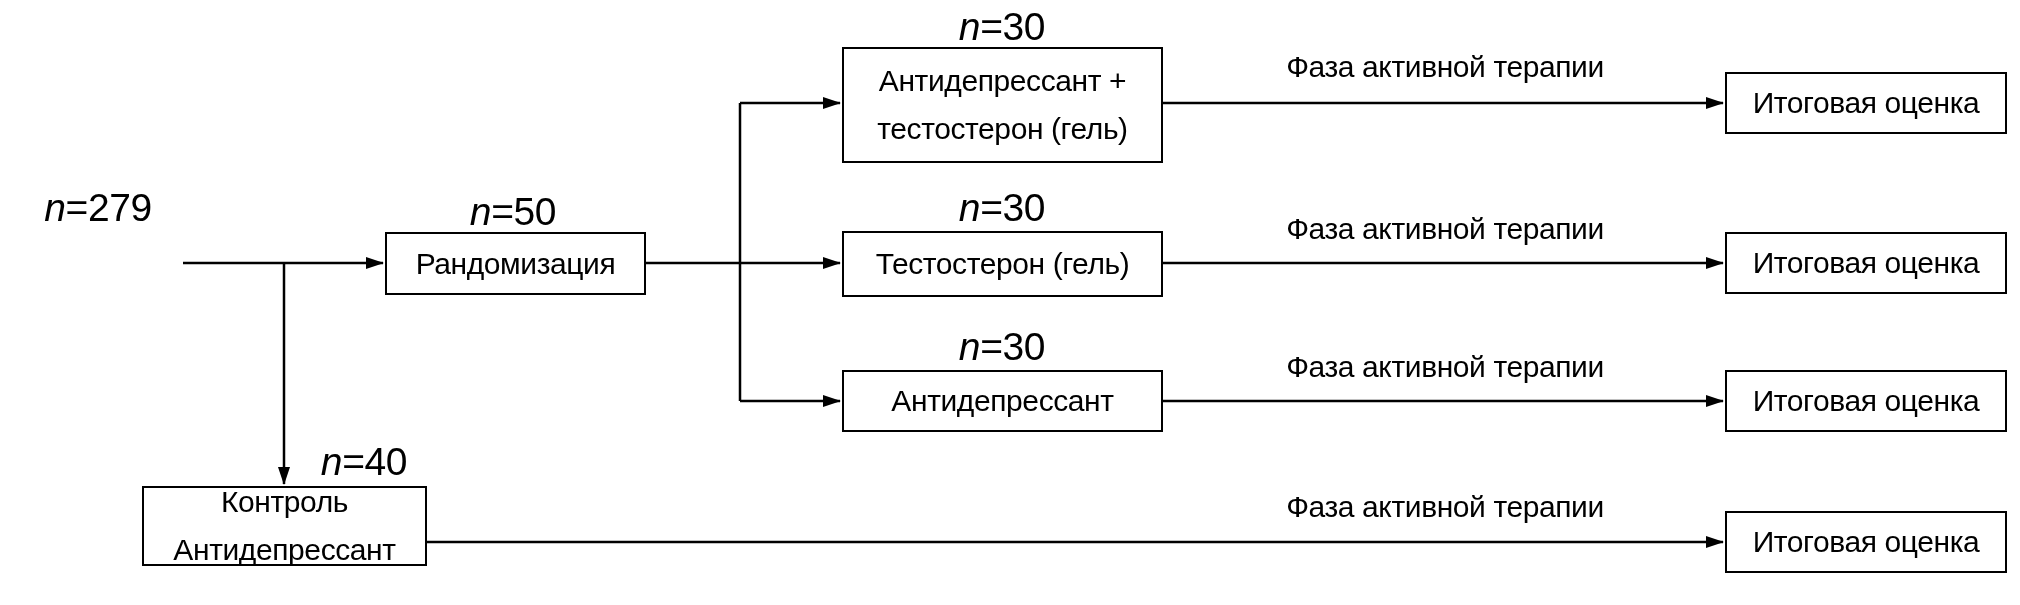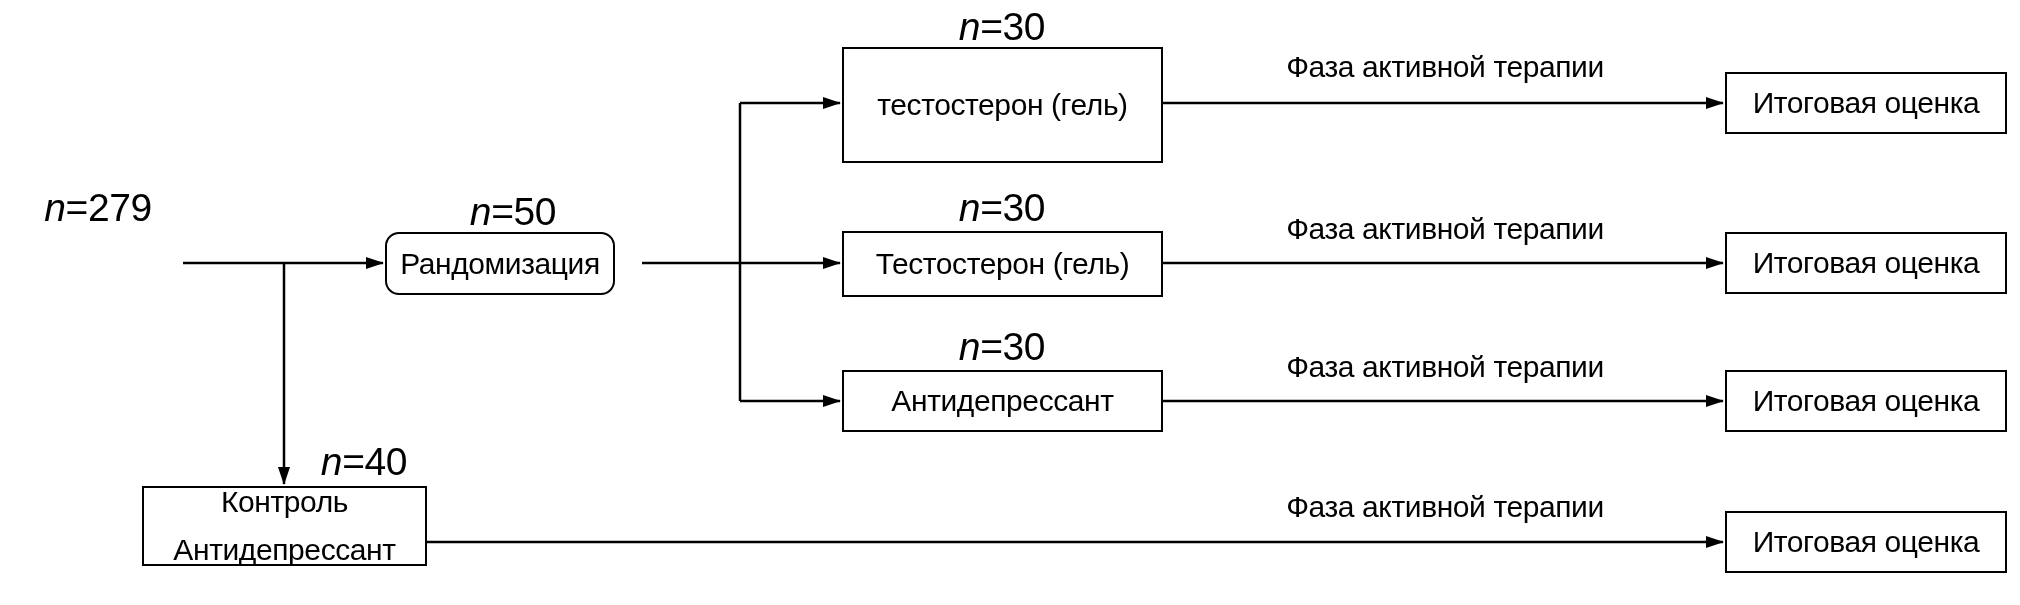--- a/index.html
+++ b/index.html
@@ -33,21 +33,21 @@
     display: flex;
     flex-direction: column;
     align-items: center;
     justify-content: center;
     text-align: center;
     font-size: 30px;
     line-height: 1.6;
   }
   .box span { display: block; }
   #screening        { left: 13px;   top: 230px; width: 170px; height: 65px; }
-  #randomization    { left: 385px;  top: 232px; width: 230px; height: 63px; border-radius: 14px; }
+  #randomization    { left: 385px;  top: 232px; width: 261px; height: 63px; }
   #arm-combo        { left: 842px;  top: 47px;  width: 321px; height: 116px; }
   #arm-testosterone { left: 842px;  top: 231px; width: 321px; height: 66px; }
   #arm-antidep      { left: 842px;  top: 370px; width: 321px; height: 62px; }
   #control          { left: 142px;  top: 486px; width: 285px; height: 80px; }
   #outcome-1        { left: 1725px; top: 72px;  width: 282px; height: 62px; }
   #outcome-2        { left: 1725px; top: 232px; width: 282px; height: 62px; }
   #outcome-3        { left: 1725px; top: 370px; width: 282px; height: 62px; }
   #outcome-4        { left: 1725px; top: 511px; width: 282px; height: 62px; }
   .n-label {
     position: absolute;
@@ -110,20 +110,21 @@
   <div class="n-label" id="n-randomization"><i>n</i><span>=50</span></div>
   <div class="n-label" id="n-arm-combo"><i>n</i><span>=30</span></div>
   <div class="n-label" id="n-arm-testo"><i>n</i><span>=30</span></div>
   <div class="n-label" id="n-arm-antidep"><i>n</i><span>=30</span></div>
   <div class="n-label" id="n-control"><i>n</i><span>=40</span></div>
 
   <div class="box" id="randomization">
     <span>Рандомизация</span>
   </div>
   <div class="box" id="arm-combo">
+    <span>Антидепрессант +</span>
     <span>тестостерон (гель)</span>
   </div>
   <div class="box" id="arm-testosterone">
     <span>Тестостерон (гель)</span>
   </div>
   <div class="box" id="arm-antidep">
     <span>Антидепрессант</span>
   </div>
   <div class="box" id="control">
     <span>Контроль</span>

